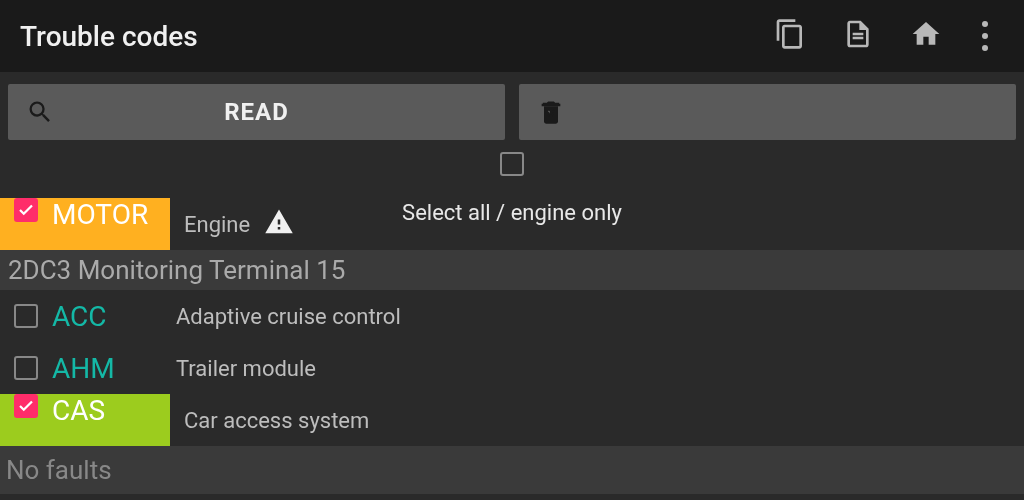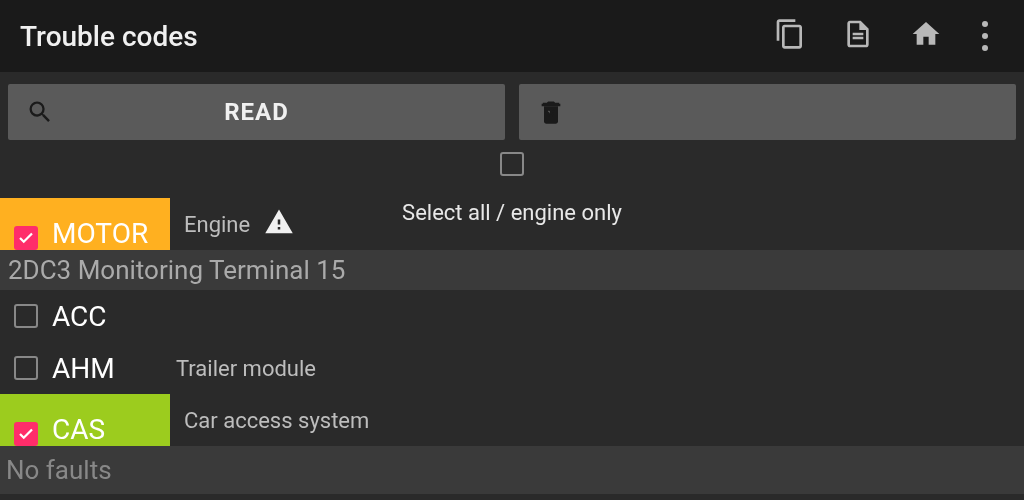--- a/index.html
+++ b/index.html
@@ -18,34 +18,34 @@
   .action-btn .label { font-size: 24px; font-weight: 700; letter-spacing: 1px; color: #f0f0f0; }
   .action-btn svg { width: 28px; height: 28px; fill: #1a1a1a; }
   
   .select-all-row { display: flex; align-items: center; height: 46px; padding: 0 14px; gap: 24px; flex-direction: column; }
   .checkbox { width: 24px; height: 24px; border: 2.5px solid #888; border-radius: 3px; display: flex; align-items: center; justify-content: center; flex-shrink: 0; cursor: pointer; }
   .checkbox.checked { background: #ff2d6a; border-color: #ff2d6a; }
   .checkbox.checked svg { width: 18px; height: 18px; stroke: #fff; stroke-width: 3; fill: none; }
   .select-all-label { font-size: 22px; color: #e8e8e8; }
   
   .module-row { display: flex; align-items: center; height: 52px; }
-  .module-badge { display: flex; align-items: flex-end; gap: 14px; padding: 0 14px; height: 100%; min-width: 170px; }
+  .module-badge { display: flex; align-items: flex-start; gap: 14px; padding: 0 14px; height: 100%; min-width: 170px; }
   .module-badge.motor { background: #ffb020; }
   .module-badge.cas { background: #9ccc1e; }
   .module-code { font-size: 28px; font-weight: 400; color: #333; }
   .module-badge.motor .module-code, .module-badge.cas .module-code { color: #fff; }
   .module-name { font-size: 22px; color: #bdbdbd; margin-left: 14px; }
   .warn-icon { margin-left: 14px; }
   .warn-icon svg { width: 30px; height: 30px; fill: #f0f0f0; }
   
   .fault-row { height: 40px; display: flex; align-items: center; padding: 4px 8px; background: #3a3a3a; }
   .fault-text { font-size: 26px; color: #aaa; }
   
   .plain-row { display: flex; align-items: center; height: 52px; padding: 0 14px; gap: 14px; }
-  .plain-row .module-code { font-size: 28px; color: #ffffff; min-width: 110px; margin-left: 0; }
+  .plain-row .module-code { font-size: 28px; color: #14b8a6; min-width: 110px; margin-left: 0; }
   .plain-row .module-name { margin-left: 0; }
   
   .nofaults-row { height: 48px; display: flex; align-items: center; padding: 0 6px; background: #3a3a3a; }
   .nofaults-text { font-size: 26px; color: #888; }
 </style>
 </head>
 <body>
 
 <div class="topbar">
   <div class="topbar-title">Trouble codes</div>
@@ -115,20 +115,21 @@
   </span>
 </div>
 
 <div class="fault-row">
   <span class="fault-text">2DC3 Monitoring Terminal 15</span>
 </div>
 
 <div class="plain-row">
   <div class="checkbox"></div>
   <span class="module-code">ACC</span>
+  <span class="module-name">Adaptive cruise control</span>
 </div>
 
 <div class="plain-row">
   <div class="checkbox"></div>
   <span class="module-code">AHM</span>
   <span class="module-name">Trailer module</span>
 </div>
 
 <div class="module-row">
   <div class="module-badge cas">

